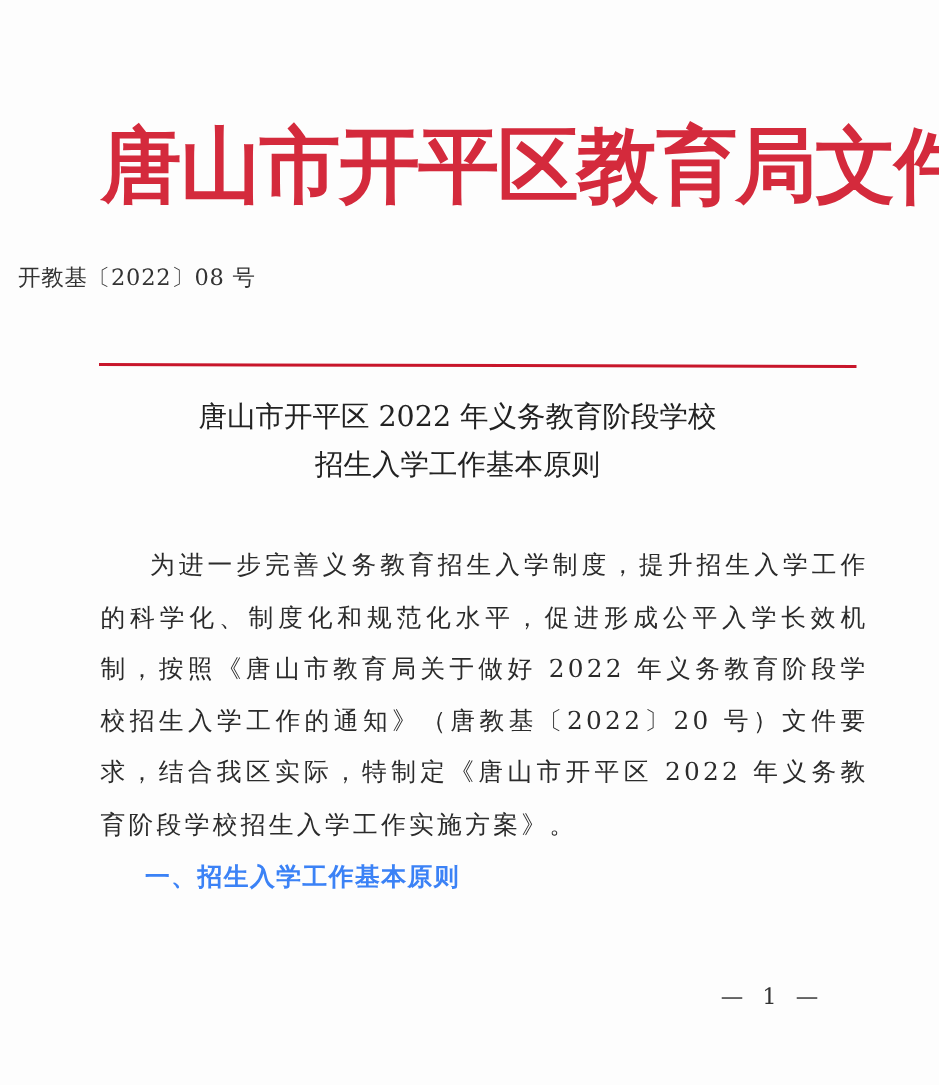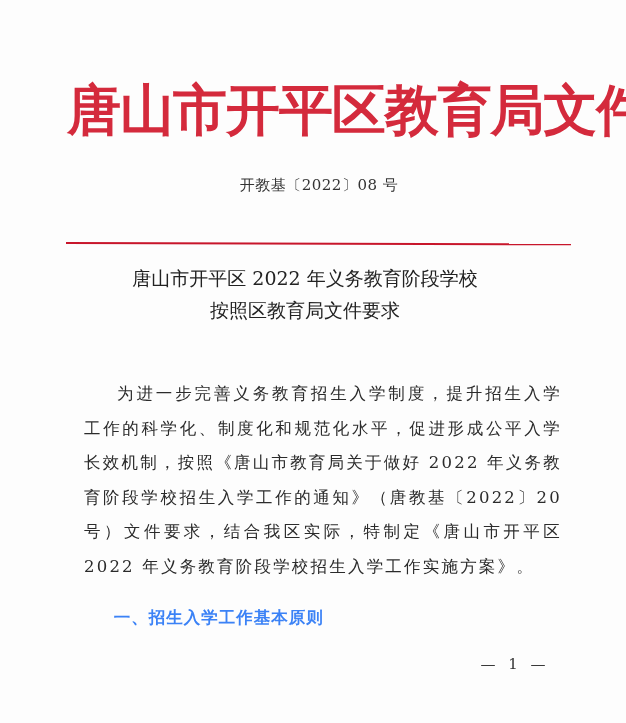--- a/index.html
+++ b/index.html
@@ -35,21 +35,21 @@
       line-height: 80px;
       white-space: nowrap;
       transform: scaleX(0.98);
       transform-origin: center;
     }
     .doc-number {
       position: absolute;
       left: 0;
       width: 626px;
       top: 176px;
-      text-align: center;
+      text-align: left;
       font-size: 15px;
       letter-spacing: 0.5px;
       color: #333;
       padding-left: 12px;
       box-sizing: border-box;
     }
     .red-rule {
       position: absolute;
       left: 66px;
       top: 242px;
@@ -74,21 +74,21 @@
       position: absolute;
       left: 67px;
       top: 360px;
       width: 512px;
       font-size: 16.5px;
       line-height: 34.5px;
       color: #2b2b2b;
       letter-spacing: 2.2px;
     }
     .body p {
-      margin: 17px;
+      margin: 0;
       text-align: justify;
     }
     .indent {
       text-indent: 2em;
     }
     .section-heading {
       font-family: "DejaVu Sans", "Liberation Sans", sans-serif;
       font-weight: bold;
       font-size: 16.5px;
       letter-spacing: 1px;
@@ -117,21 +117,21 @@
 <div class="page">
 
   <div class="masthead" style="color: rgb(212, 42, 60);">唐山市开平区教育局文件</div>
 
   <div class="doc-number">开教基〔2022〕08 号</div>
 
   <div class="red-rule" style="background: rgb(200, 22, 43);"></div>
 
   <div class="doc-title">
     <div>唐山市开平区 2022 年义务教育阶段学校</div>
-    <div>按照区教育局文件要求</div>
+    <div>招生入学工作基本原则</div>
   </div>
 
   <div class="body" style="color: rgb(43, 43, 43);">
     <p class="indent">为进一步完善义务教育招生入学制度，提升招生入学工作的科学化、制度化和规范化水平，促进形成公平入学长效机制，按照《唐山市教育局关于做好 2022 年义务教育阶段学校招生入学工作的通知》（唐教基〔2022〕20 号）文件要求，结合我区实际，特制定《唐山市开平区 2022 年义务教育阶段学校招生入学工作实施方案》。</p>
 
     <p class="section-heading">一、招生入学工作基本原则</p>
 
   </div>
 
   <div class="page-number">— 1 —</div>

